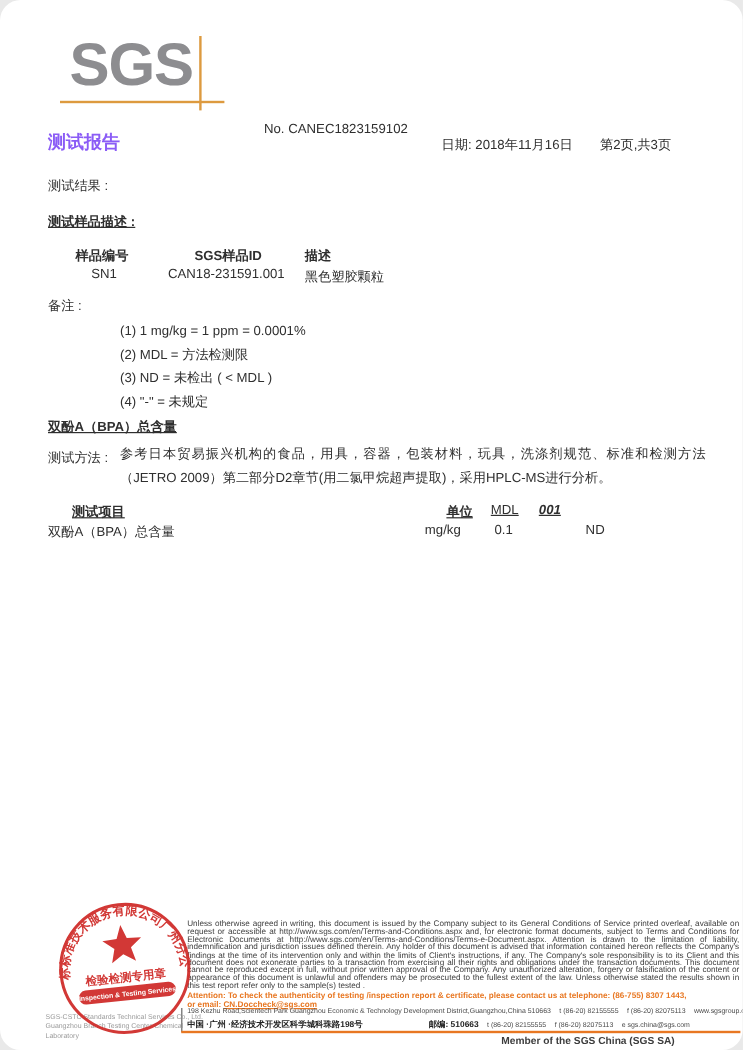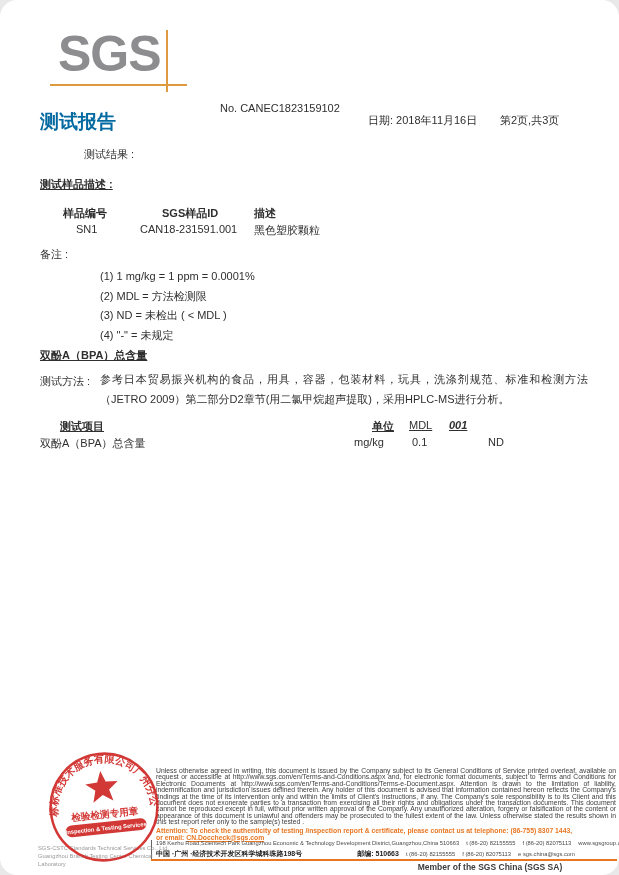--- a/index.html
+++ b/index.html
@@ -12,28 +12,28 @@
     border-radius:17px;
   }
   .abs { position:absolute; }
 
   
   .logo-text { left:58px; top:28px; font-size:50px; font-weight:bold; color:#8d8d90; letter-spacing:-1px; line-height:1.05; }
   .logo-hline { left:50px; top:84px; width:137px; height:2px; background:#dd9a3f; }
   .logo-vline { left:166px; top:30px; width:2px; height:62px; background:#dd9a3f; }
 
   
-  .doc-title { left:40px; top:109px; font-size:19px; font-weight:bold; color:#0369a1; }
+  .doc-title { left:40px; top:109px; font-size:15px; font-weight:bold; color:#8b5cf6; }
   .report-no { left:220px; top:102px; font-size:11px; }
   .report-date { left:368px; top:113px; font-size:11px; }
   .page-info { left:500px; top:113px; font-size:11px; }
 
   
   .body-text { font-size:11px; }
-  .results-label { left:40px; top:147px;margin-left:44px; }
+  .results-label { left:40px; top:147px; }
   .sample-desc-label { left:40px; top:177px; font-weight:bold; text-decoration:underline; }
   .st-h1 { left:63px; top:206px; font-weight:bold; }
   .st-h2 { left:162px; top:206px; font-weight:bold; }
   .st-h3 { left:254px; top:206px; font-weight:bold; }
   .st-c1 { left:76px; top:223px; }
   .st-c2 { left:140px; top:223px; }
   .st-c3 { left:254px; top:223px; }
   .remarks-label { left:40px; top:247px; }
   .remarks-list { left:100px; top:267px; line-height:19.7px; }
   .bpa-heading { left:40px; top:348px; font-weight:bold; text-decoration:underline; }

